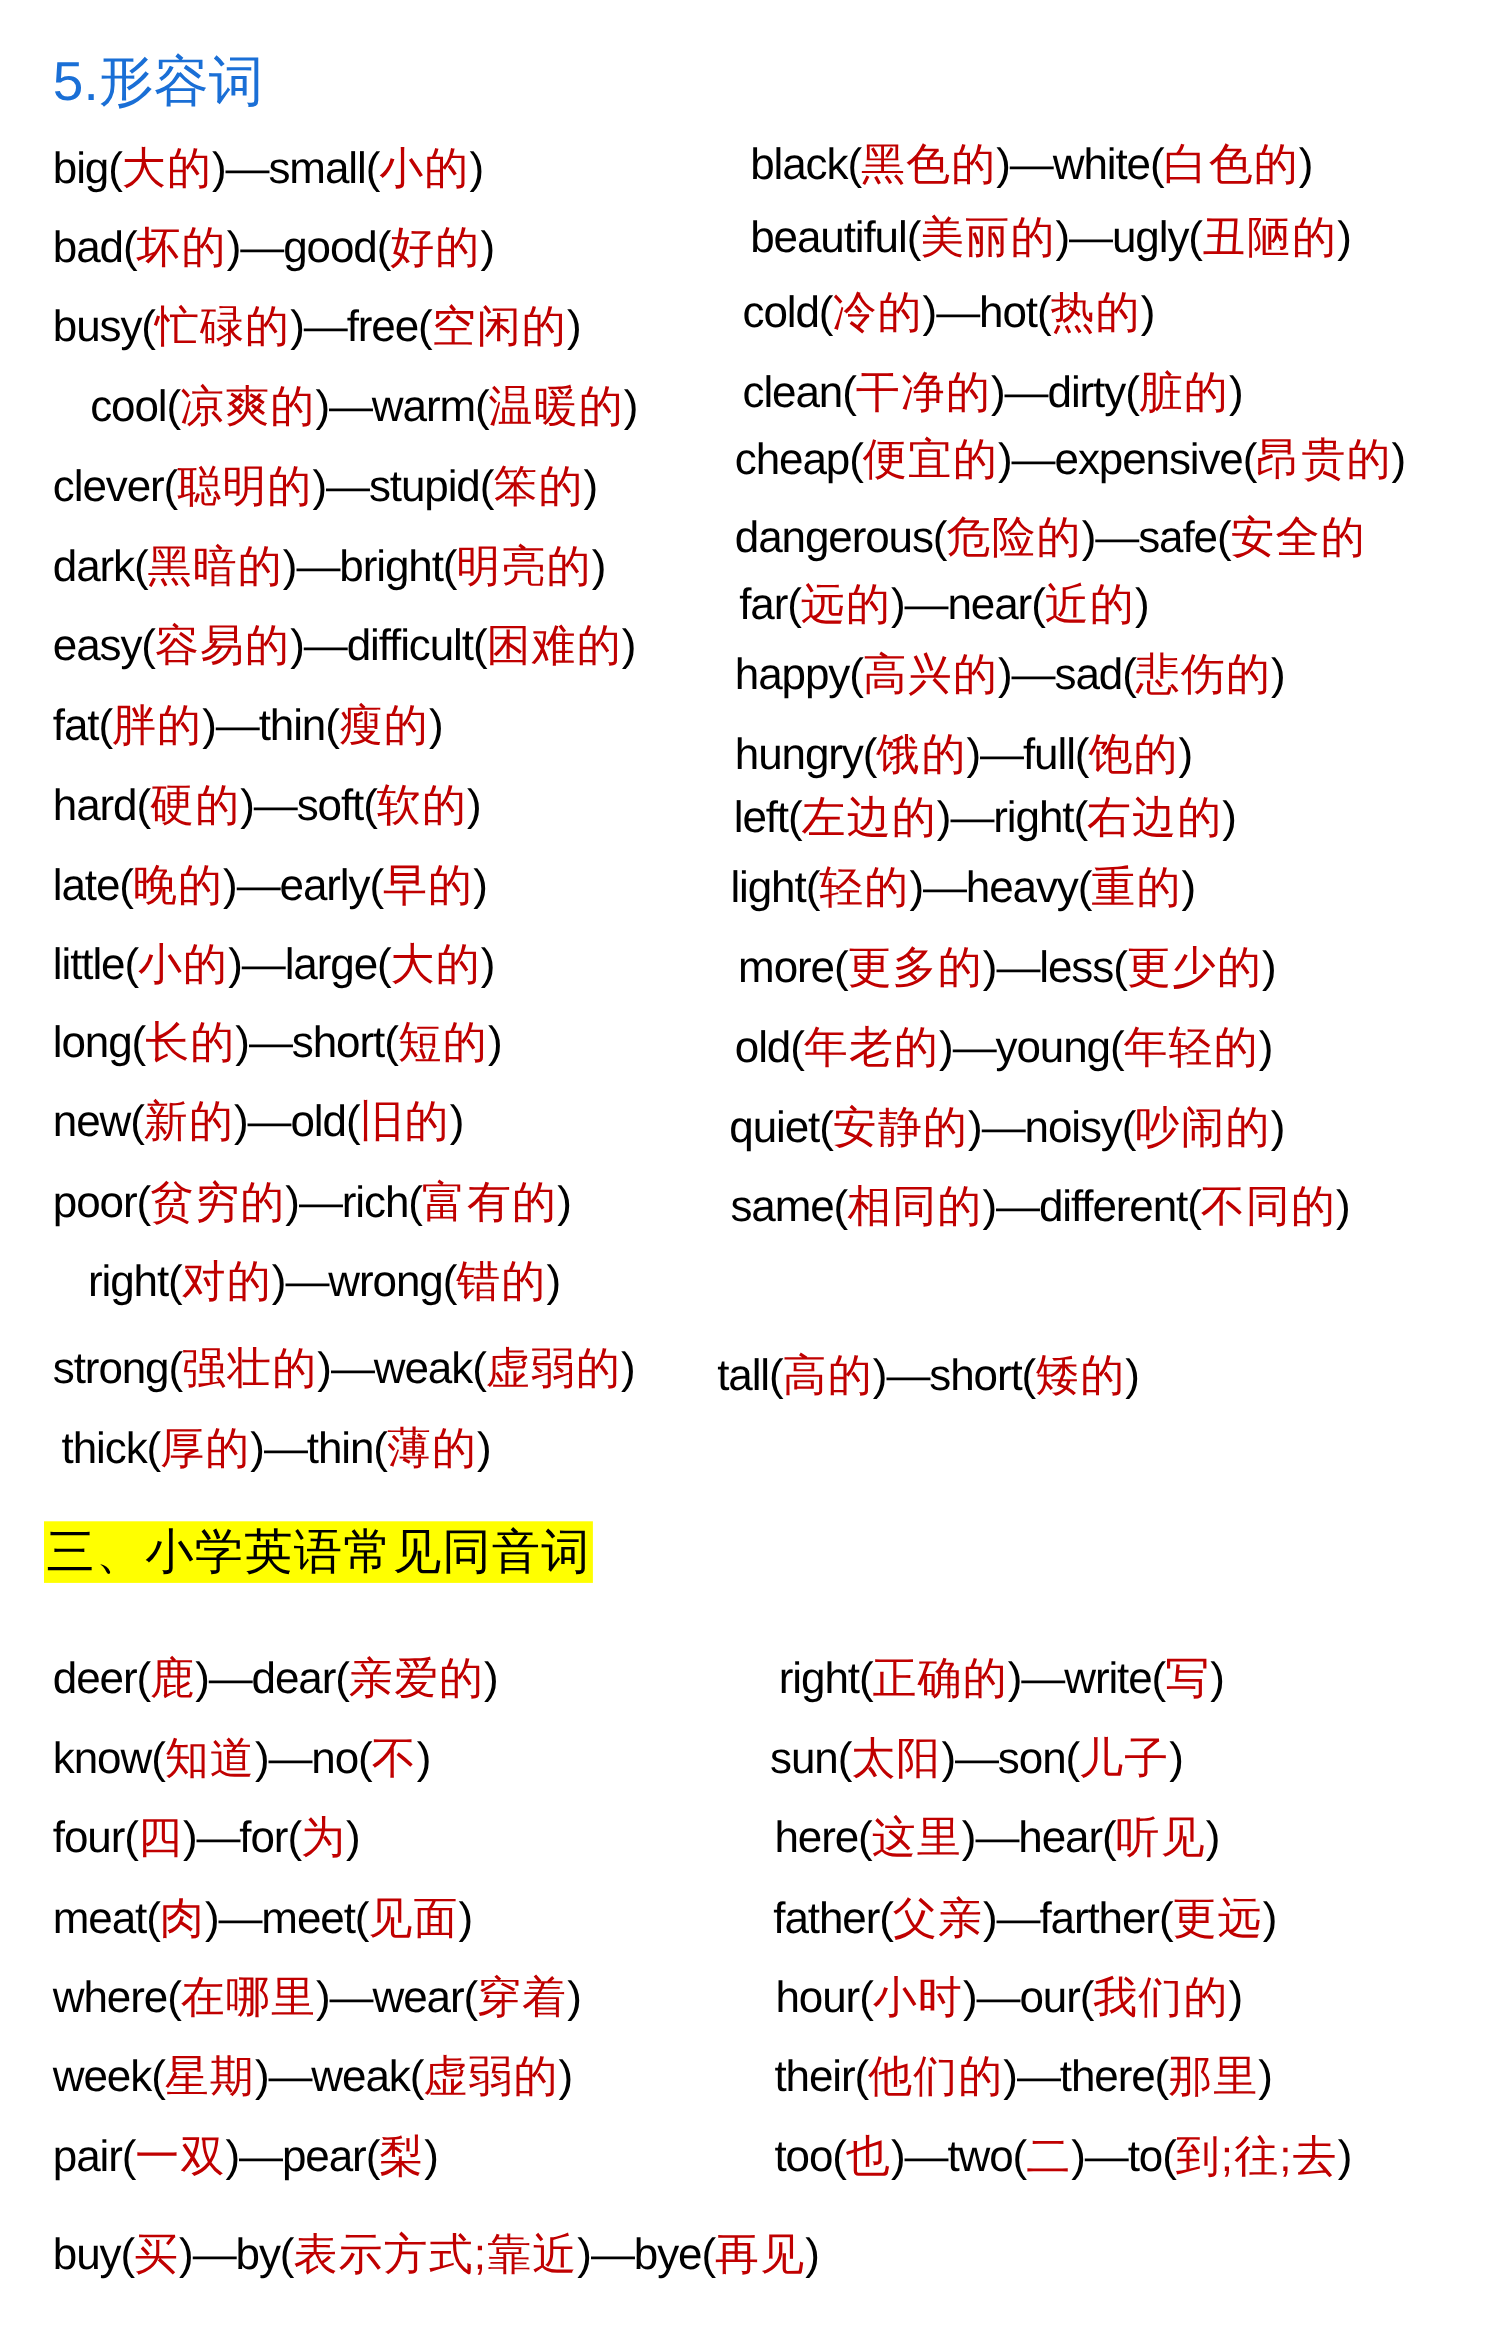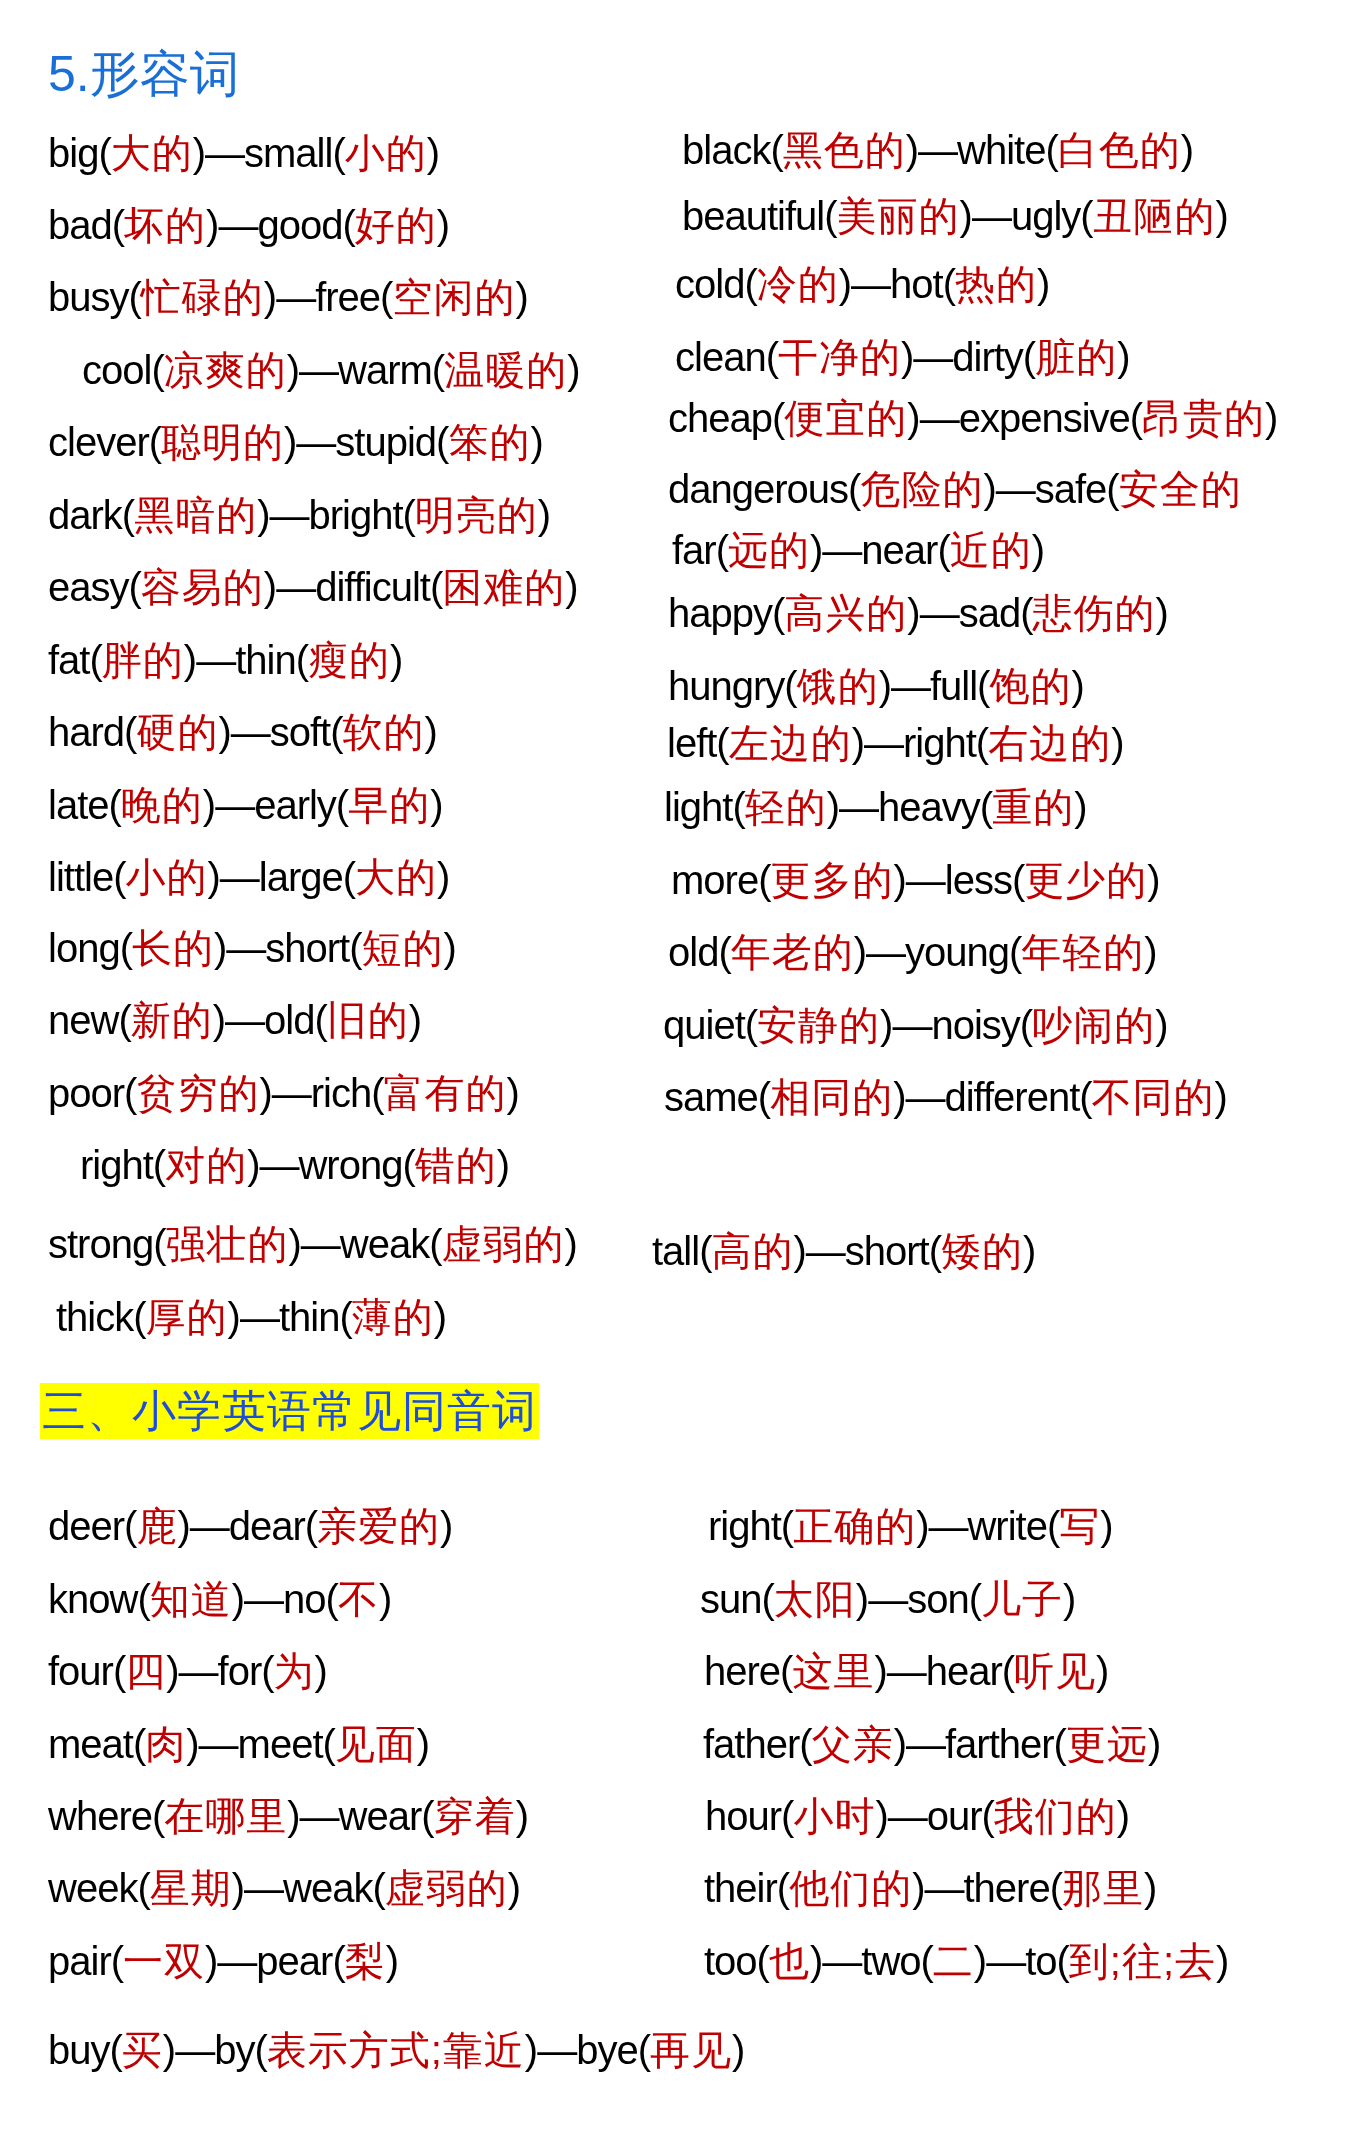--- a/index.html
+++ b/index.html
@@ -16,21 +16,21 @@
     .pair {
       position: absolute; white-space: nowrap;
       font-size: 40px; line-height: 52px;
       letter-spacing: -1px;
     }
     .pair .cn { color: #c00000; letter-spacing: 1px; }
     .pair .dash { display: inline-block; }
     .section-header {
       position: absolute; left: 40px; top: 1383px;
       background: #ffff00; padding: 0 2px;
-      font-size: 44px; line-height: 56px; color: #1d4ed8;
+      font-size: 44px; line-height: 56px; color: #000000;
       letter-spacing: 1px;
     }
   </style>
 </head>
 <body>
 
 <div class="title">5.形容词</div>
 
 <div id="pairs">
     <div class="pair" style="left: 48px; top: 127px;"><span class="en">big</span><span class="paren">(</span><span class="cn">大的</span><span class="paren">)</span><span class="dash">—</span><span class="en">small</span><span class="paren">(</span><span class="cn">小的</span><span class="paren">)</span></div>

